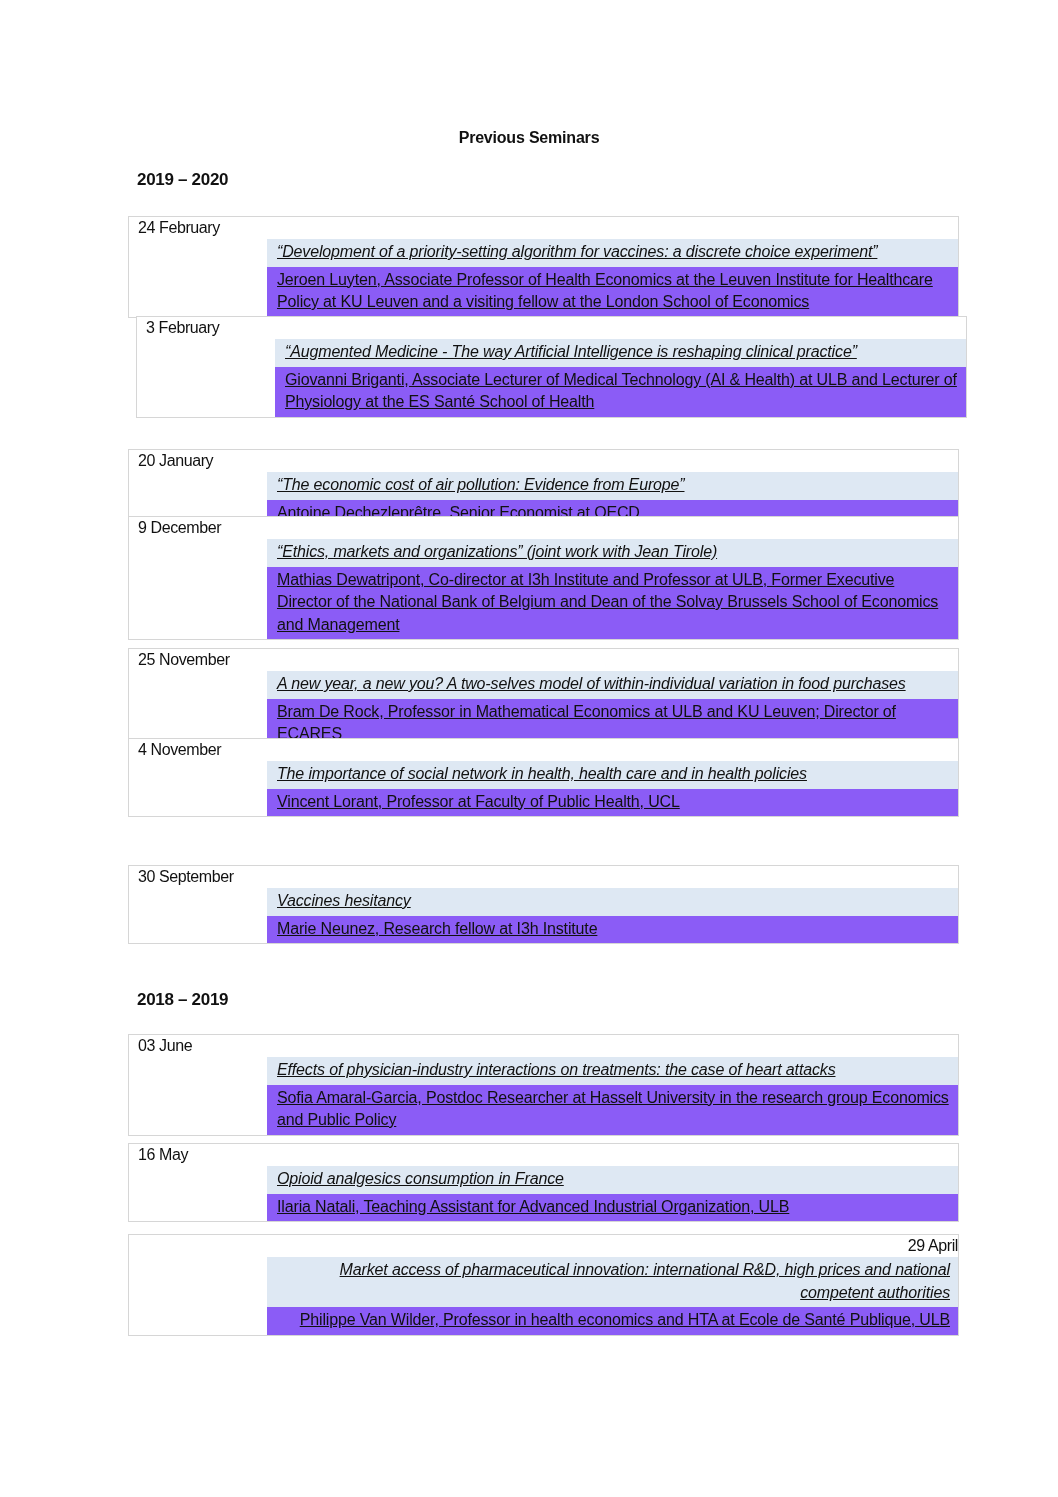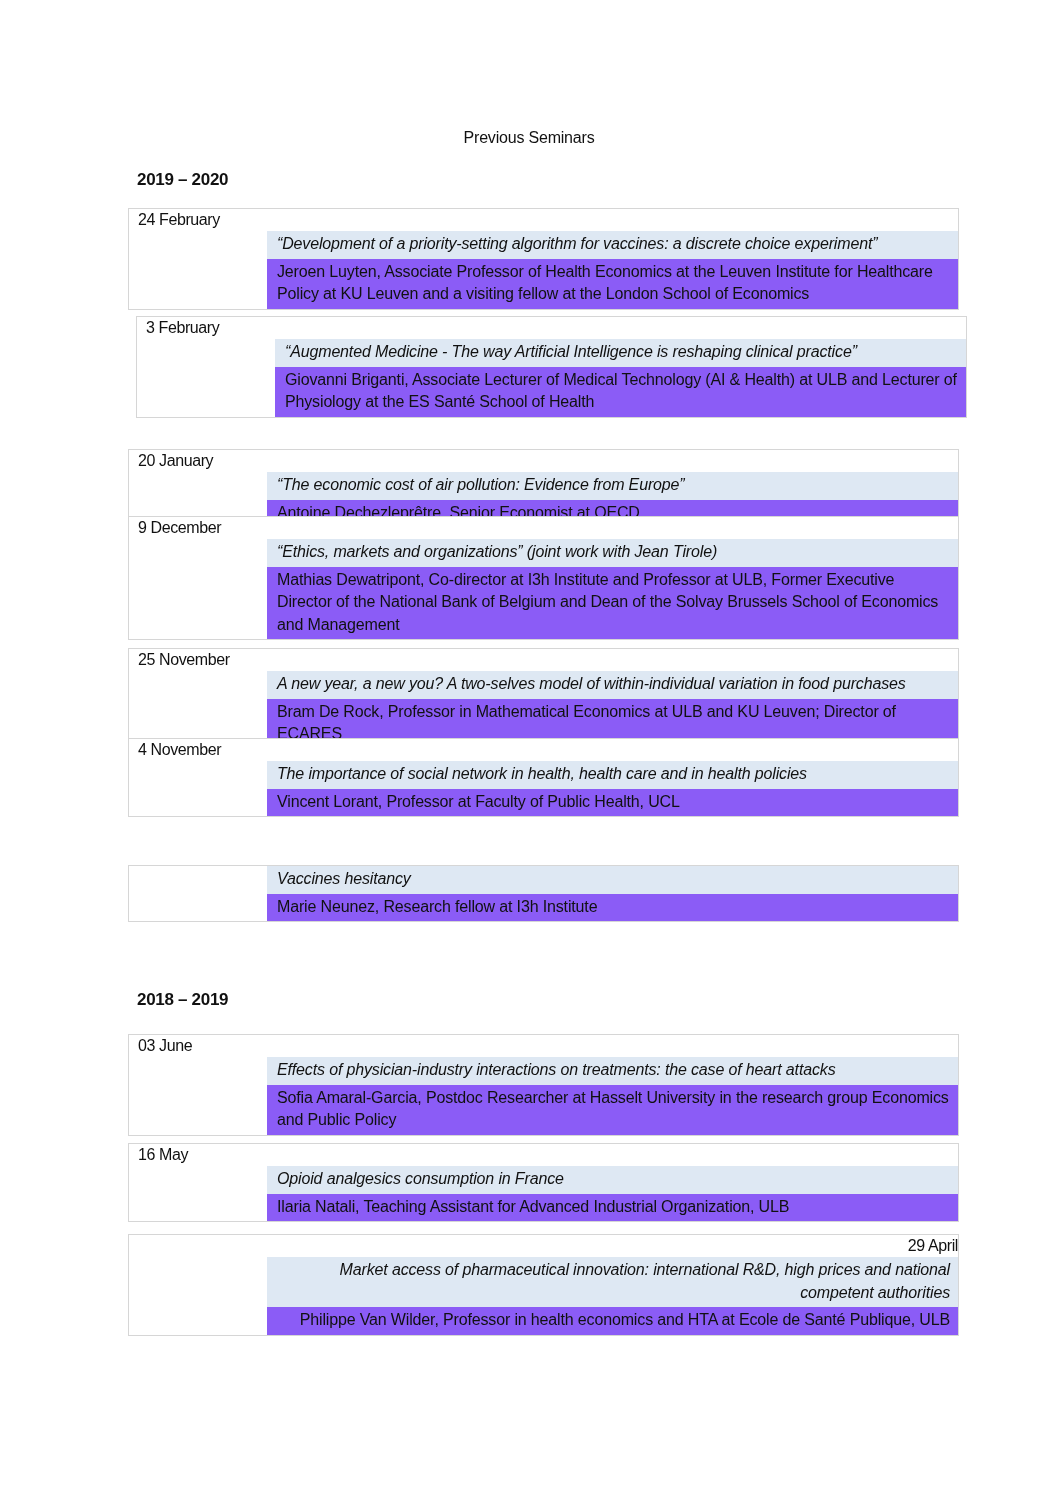--- a/index.html
+++ b/index.html
@@ -2,48 +2,48 @@
 <html><head>
 <meta charset="utf-8">
 <style>
   html, body { margin: 0; padding: 0; background: #ffffff; }
   body {
     width: 1058px; height: 1497px; position: relative; overflow: hidden;
     font-family: "Liberation Sans", sans-serif; color: #111;
   }
   .page-title {
     position: absolute; left: 0; width: 1058px; top: 129px;
-    text-align: center; font-weight: normal; font-size: 16px; letter-spacing: -0.2px;
+    text-align: center; font-weight: bold; font-size: 16px; letter-spacing: -0.2px;
   }
   .year-heading {
     position: absolute; left: 137px; font-weight: bold; font-size: 17px; letter-spacing: -0.3px;
   }
   .seminar {
     position: absolute; left: 128px; width: 831px;
     border: 1px solid #d6d6d6; box-sizing: border-box; background: #fff;
   }
   .seminar-date {
     height: 22px; line-height: 22px; padding-left: 9px;
     font-size: 16px; letter-spacing: -0.4px;
   }
   .seminar-title, .seminar-speaker {
     margin-left: 138px; padding: 2px 8px 3px 10px;
-    font-size: 16px; line-height: 22.5px; letter-spacing: -0.15px;
+    font-size: 16px; line-height: 22.5px; letter-spacing: -0.15px; text-decoration: underline;
   }
   .seminar-title { background: #dee8f3; font-style: italic; }
   .seminar-speaker { background: #8b5cf6; }
 </style>
 </head>
 <body>
 
 <div class="page-title">Previous Seminars</div>
 
 <div class="year-heading" style="top:170px;">2019 – 2020</div>
 
-<div class="seminar" style="top:208px;">
+<div class="seminar" style="top:216px;">
   <div class="seminar-date">24 February</div>
   <div class="seminar-title">“Development of a priority-setting algorithm for vaccines: a discrete choice experiment”</div>
   <div class="seminar-speaker">Jeroen Luyten, Associate Professor of Health Economics at the Leuven Institute for Healthcare Policy at KU Leuven and a visiting fellow at the London School of Economics</div>
 </div>
 
 <div class="seminar" style="top:316px;margin-left:8px;">
   <div class="seminar-date">3 February</div>
   <div class="seminar-title">“Augmented Medicine - The way Artificial Intelligence is reshaping clinical practice”</div>
   <div class="seminar-speaker">Giovanni Briganti, Associate Lecturer of Medical Technology (AI &amp; Health) at ULB and Lecturer of Physiology at the ES Santé School of Health</div>
 </div>
@@ -66,20 +66,21 @@
   <div class="seminar-speaker">Bram De Rock, Professor in Mathematical Economics at ULB and KU Leuven; Director of ECARES</div>
 </div>
 
 <div class="seminar" style="top:738px;">
   <div class="seminar-date">4 November</div>
   <div class="seminar-title">The importance of social network in health, health care and in health policies</div>
   <div class="seminar-speaker">Vincent Lorant, Professor at Faculty of Public Health, UCL</div>
 </div>
 
 <div class="seminar" style="top:865px;">
+  <div class="seminar-date">30 September</div>
   <div class="seminar-title">Vaccines hesitancy</div>
   <div class="seminar-speaker">Marie Neunez, Research fellow at I3h Institute</div>
 </div>
 
 <div class="year-heading" style="top:990px;">2018 – 2019</div>
 
 <div class="seminar" style="top:1034px;">
   <div class="seminar-date">03 June</div>
   <div class="seminar-title">Effects of physician-industry interactions on treatments: the case of heart attacks</div>
   <div class="seminar-speaker">Sofia Amaral-Garcia, Postdoc Researcher at Hasselt University in the research group Economics and Public Policy</div>

